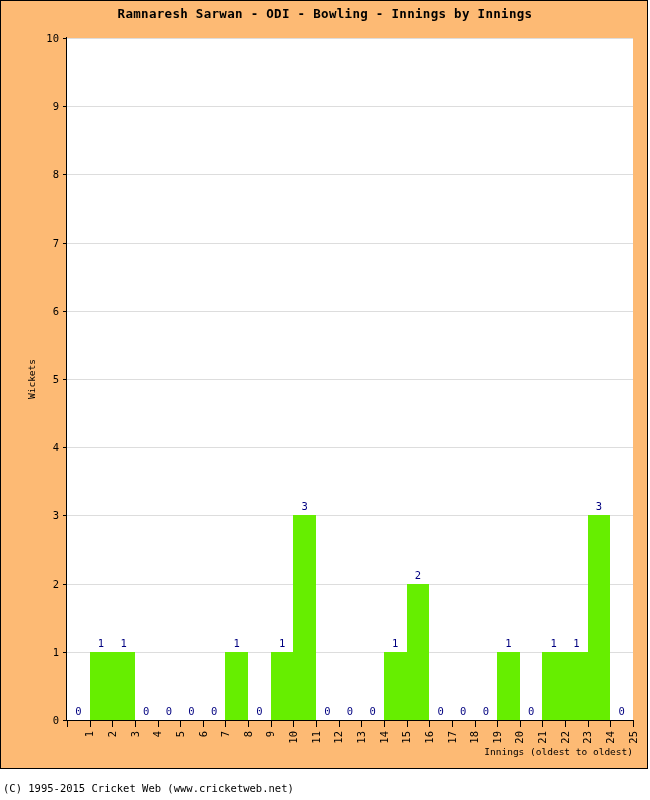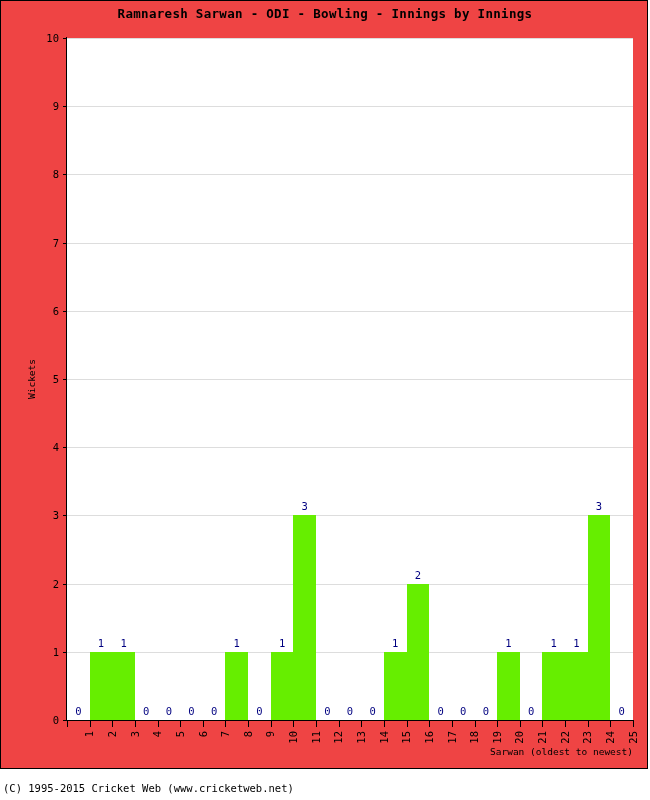--- a/index.html
+++ b/index.html
@@ -16,21 +16,21 @@
   }
 
   
   #chart-frame {
     position: absolute;
     left: 0; top: 0;
     width: 648px;
     height: 769px;
     border: 1px solid #000000;
     box-sizing: border-box;
-    background: #ef4444;
+    background: #fdba74;
   }
 
   
   #chart-title {
     position: absolute;
     left: 0;
     top: 5px;
     width: 648px;
     text-align: center;
     font-size: 12.5px;
@@ -358,17 +358,17 @@
         <div class="xtick-label" style="left: 50%; margin-left: 5px;">23</div>
       </div>
       <div class="xtick-label-wrap" style="left: 586.72px; width: 22.64px; top: 728px;">
         <div class="xtick-label" style="left: 50%; margin-left: 5px;">24</div>
       </div>
       <div class="xtick-label-wrap" style="left: 609.36px; width: 22.64px; top: 728px;">
         <div class="xtick-label" style="left: 50%; margin-left: 5px;">25</div>
       </div>
     </div>
 
-  <div id="xlabel">Sarwan (oldest to newest)</div>
+  <div id="xlabel">Innings (oldest to oldest)</div>
 
 </div>
 
 <div id="footer">(C) 1995-2015 Cricket Web (www.cricketweb.net)</div>
 
 </body></html>

